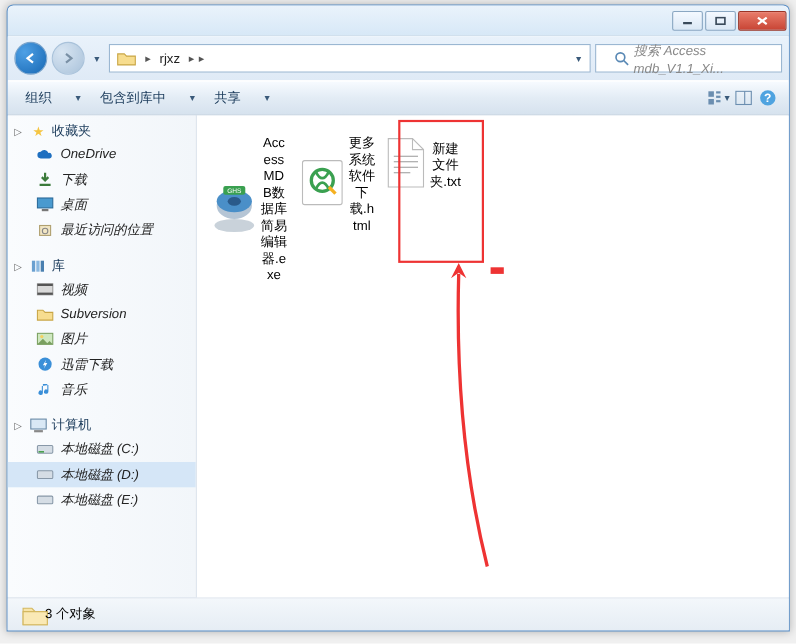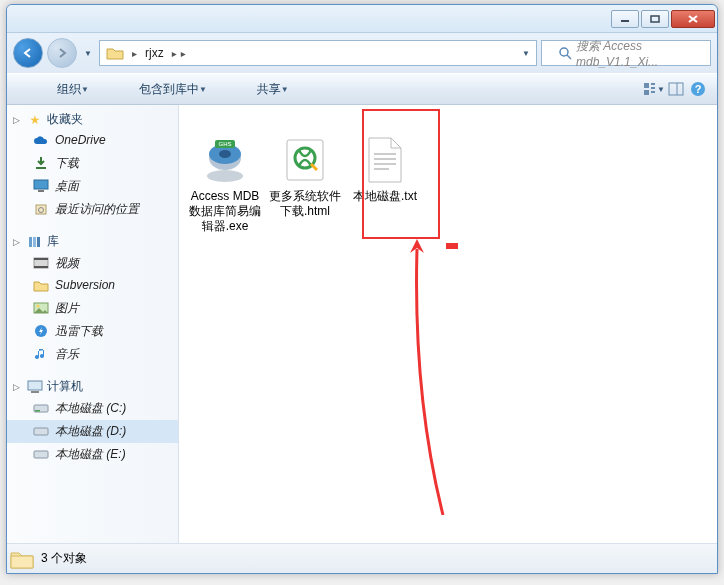--- a/index.html
+++ b/index.html
@@ -55,51 +55,51 @@
   display:flex;align-items:center;padding:0 16px;font-size:12px;color:#888;font-style:italic;
 }
 .searchbox svg{flex-shrink:0;margin-right:4px;}
 
 .toolbar {
   height: 32px;
   background: linear-gradient(#f7fbff,#e3ecf5,#d6e2ee);
   border-top:1px solid #fff;border-bottom:1px solid #b9cadb;
   display:flex;align-items:center;padding:0 8px;font-size:12px;color:#1a3a5a;
 }
-.toolbtn{display:flex;align-items:center;gap:0;padding:0 8px;height:24px;margin-left:34px;}
+.toolbtn{display:flex;align-items:center;gap:20px;padding:0 8px;height:24px;}
 .toolsep{flex:1;}
 .toolicon{width:22px;height:22px;display:flex;align-items:center;justify-content:center;}
 .dropchev{font-size:8px;color:#3a5a7a;}
 
 .body { flex:1; display:flex; min-height:0;}
 
 .sidebar {
   width: 172px; border-right: 1px solid #d9e2ec;
   background: linear-gradient(90deg,#fafcfe,#f2f6fa);
   overflow-y:auto; font-size:12px; padding: 4px 0;
 }
 .treegrp{margin-bottom:10px;}
 .treehdr{display:flex;align-items:center;gap:4px;padding:2px 6px;color:#1a3a5a;}
 .treehdr .arr{width:10px;font-size:9px;color:#666;}
 .treeitem{display:flex;align-items:flex-start;gap:6px;padding:3px 6px 3px 26px;color:#222;font-style:italic;}
 .treeitem.sel{background:#d5e6f7;}
 .ticon{width:16px;height:16px;flex-shrink:0;display:flex;align-items:center;justify-content:center;}
 
 .content { flex:1; background:#fff; position:relative; padding:10px 6px; display:flex; align-items:flex-start;}
 .fileitem {
-  width: 76px; margin: 16px 2px; text-align:center; font-size:12px;
-  display:flex;flex-direction:column;align-items:center;padding:4px 2px;
+  width: 76px; margin: 4px 2px; text-align:center; font-size:12px;
+  display:flex;flex-direction:row;align-items:center;padding:4px 2px;
 }
 .fileitem .fic{width:50px;height:50px;margin-bottom:4px;display:flex;align-items:center;justify-content:center;}
 .fileitem .lbl{line-height:1.25;word-break:break-all;}
 .hibox{position:absolute;border:2px solid #e33;left:183px;top:4px;width:78px;height:130px;pointer-events:none;}
 .redarrow{position:absolute;left:224px;top:130px;pointer-events:none;}
 .redsq{position:absolute;left:267px;top:138px;width:12px;height:6px;background:#e33;pointer-events:none;}
 
-.statusbar{height:30px;border-top:1px solid #d9e2ec;background:linear-gradient(#f3f7fb,#e6edf4);display:flex;align-items:center;font-size:12px;padding:0 2px;gap:10px;}
+.statusbar{height:30px;border-top:1px solid #d9e2ec;background:linear-gradient(#f3f7fb,#e6edf4);display:flex;align-items:center;font-size:12px;padding:0 12px;}
 .sticon{width:22px;height:22px;}
 
 
 .foldersvg{width:18px;height:14px;}
 .star{color:#f5c542;}
 </style>
 </head>
 <body>
 
 <div class="window">
@@ -375,21 +375,21 @@
         <div class="fic">
             <svg width="40" height="48">
               <path d="M4 2h22l10 10v34H4z" fill="#fff" stroke="#bbb"></path>
               <path d="M26 2v10h10" fill="none" stroke="#bbb"></path>
               <line x1="9" y1="18" x2="31" y2="18" stroke="#999"></line>
               <line x1="9" y1="23" x2="31" y2="23" stroke="#999"></line>
               <line x1="9" y1="28" x2="31" y2="28" stroke="#999"></line>
               <line x1="9" y1="33" x2="24" y2="33" stroke="#999"></line>
             </svg>
           </div>
-        <div class="lbl">本地磁盘.txt</div>
+        <div class="lbl">新建文件夹.txt</div>
       </div>
 
       <div class="hibox"></div>
       <div class="redsq"></div>
       <svg class="redarrow" width="60" height="290">
         <path d="M40 280 Q10 160 14 14" fill="none" stroke="#e33" stroke-width="3"></path>
         <path d="M14 4 l-7 14 l7-5 l7 5 z" fill="#e33"></path>
       </svg>
     </div>
   </div>

